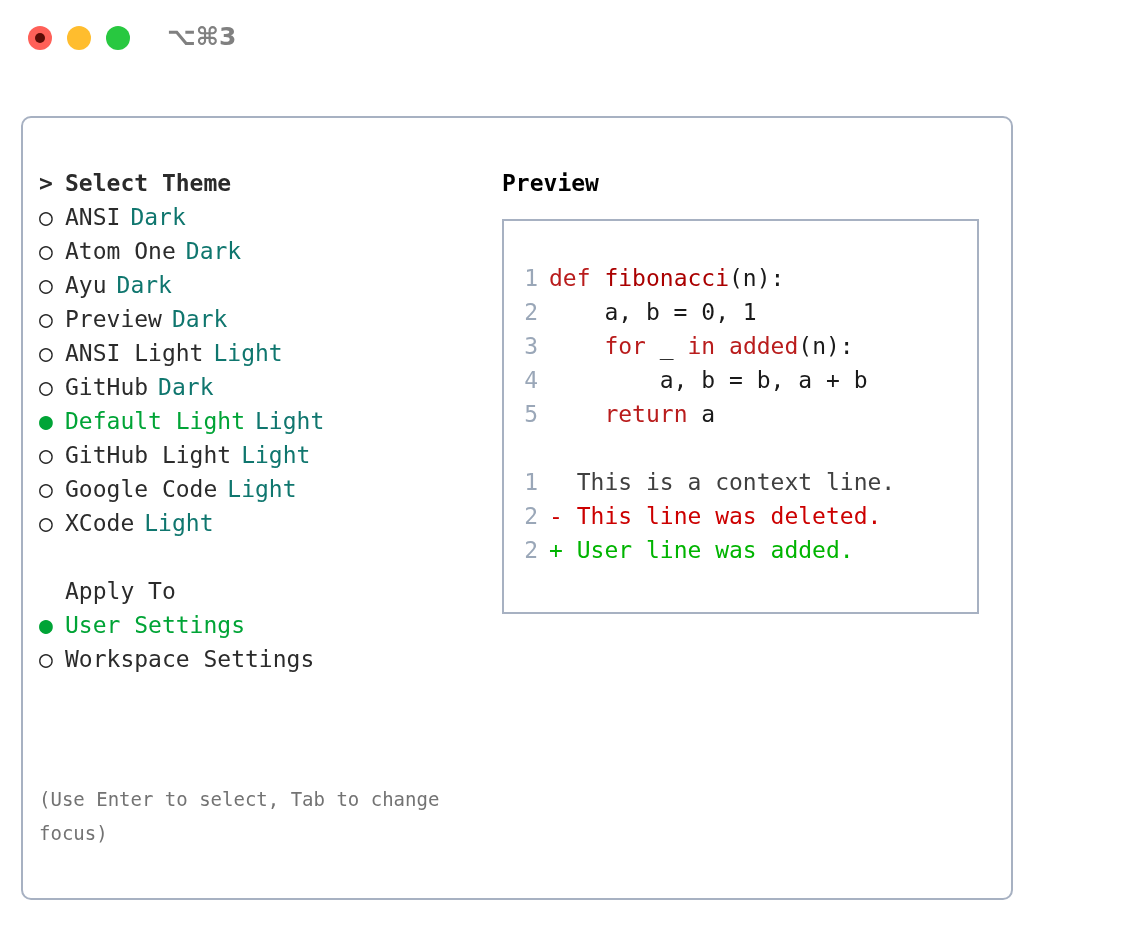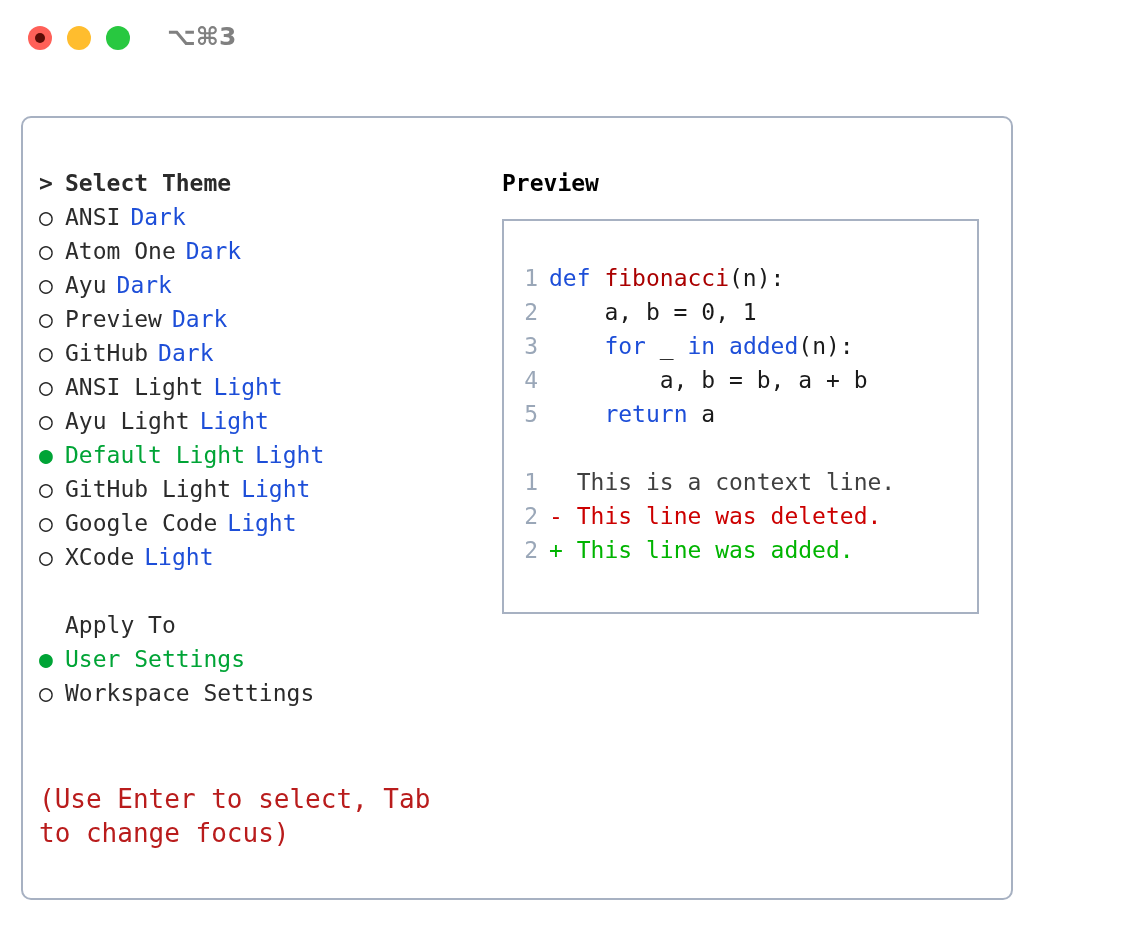--- a/index.html
+++ b/index.html
@@ -96,37 +96,37 @@
     text-align: left;
     color: #2b2b2b;
   }
   .row.header {
     font-weight: bold;
     color: #000000;
   }
   .row.header .marker { font-weight: bold; }
   .lbl { color: #2b2b2b; }
   .tag {
-    color: #1d4ed8;
+    color: #0f766e;
     margin-left: 10px;
     text-align: right;
   }
   .row.selected .marker,
   .row.selected .lbl { color: #00a436; }
 
   .spacer-sm { height: 34px; }
 
   #hint {
     position: absolute;
     left: 16px;
     top: 664px;
     width: 410px;
-    font-size: 26px;
-    line-height: 34px;
-    color: #b91c1c;
+    font-size: 19px;
+    line-height: 34px;
+    color: #737373;
   }
 
   
   #right-col {
     position: absolute;
     left: 479px;
     top: 48px;
     width: 490px;
   }
   #preview-title {
@@ -157,21 +157,21 @@
     white-space: pre;
     color: #1a1a1a;
   }
   .lnum {
     display: inline-block;
     width: 22px;
     text-align: right;
     color: #9aa7b8;
     margin-right: 11px;
   }
-  .kw   { color: #1d4ed8; }
+  .kw   { color: #b91c1c; }
   .fn   { color: #aa0000; }
   .pl   { color: #1a1a1a; }
   .ctx  { color: #404040; }
   .del  { color: #cc0000; }
   .add  { color: #00b400; }
   .diff-gap { height: 34px; }
 </style>
 </head>
 <body>
 
@@ -191,23 +191,22 @@
 
       <div class="row header">
         <span class="marker">&gt;</span><span class="lbl">Select Theme</span>
       </div>
 
       <div id="theme-list">
           <div class="row"><span class="marker">○</span><span class="lbl">ANSI</span><span class="tag">Dark</span></div>
           <div class="row"><span class="marker">○</span><span class="lbl">Atom One</span><span class="tag">Dark</span></div>
           <div class="row"><span class="marker">○</span><span class="lbl">Ayu</span><span class="tag">Dark</span></div>
           <div class="row"><span class="marker">○</span><span class="lbl">Preview</span><span class="tag">Dark</span></div>
+          <div class="row"><span class="marker">○</span><span class="lbl">ANSI Light</span><span class="tag">Light</span></div>
           <div class="row"><span class="marker">○</span><span class="lbl">GitHub</span><span class="tag">Dark</span></div>
-          <div class="row"><span class="marker">○</span><span class="lbl">ANSI Light</span><span class="tag">Light</span></div>
-          <div class="row"><span class="marker">○</span><span class="lbl">Ayu Light</span><span class="tag">Light</span></div>
           <div class="row selected"><span class="marker">●</span><span class="lbl">Default Light</span><span class="tag">Light</span></div>
           <div class="row"><span class="marker">○</span><span class="lbl">GitHub Light</span><span class="tag">Light</span></div>
           <div class="row"><span class="marker">○</span><span class="lbl">Google Code</span><span class="tag">Light</span></div>
           <div class="row"><span class="marker">○</span><span class="lbl">XCode</span><span class="tag">Light</span></div>
         </div>
 
       <div class="spacer-sm"></div>
 
       <div class="row">
         <span class="marker"></span><span class="lbl">Apply To</span>
@@ -230,20 +229,20 @@
               <div class="cline"><span class="lnum">1</span><span class="kw">def </span><span class="fn">fibonacci</span><span class="pl">(n):</span></div>
               <div class="cline"><span class="lnum">2</span><span class="pl">    a, b = 0, 1</span></div>
               <div class="cline"><span class="lnum">3</span><span class="pl">    </span><span class="kw">for</span><span class="pl"> _ </span><span class="kw">in</span><span class="pl"> </span><span class="kw">added</span><span class="pl">(n):</span></div>
               <div class="cline"><span class="lnum">4</span><span class="pl">        a, b = b, a + b</span></div>
               <div class="cline"><span class="lnum">5</span><span class="pl">    </span><span class="kw">return</span><span class="pl"> a</span></div>
             </div>
           <div class="diff-gap"></div>
           <div id="diff-lines">
               <div class="cline"><span class="lnum">1</span><span class="ctx"> </span><span class="ctx"> This is a context line.</span></div>
               <div class="cline"><span class="lnum">2</span><span class="del">-</span><span class="del"> This line was deleted.</span></div>
-              <div class="cline"><span class="lnum">2</span><span class="add">+</span><span class="add"> This line was added.</span></div>
+              <div class="cline"><span class="lnum">2</span><span class="add">+</span><span class="add"> User line was added.</span></div>
             </div>
         </div>
       </div>
     </div>
 
   </div>
 </div>
 
 </body></html>

